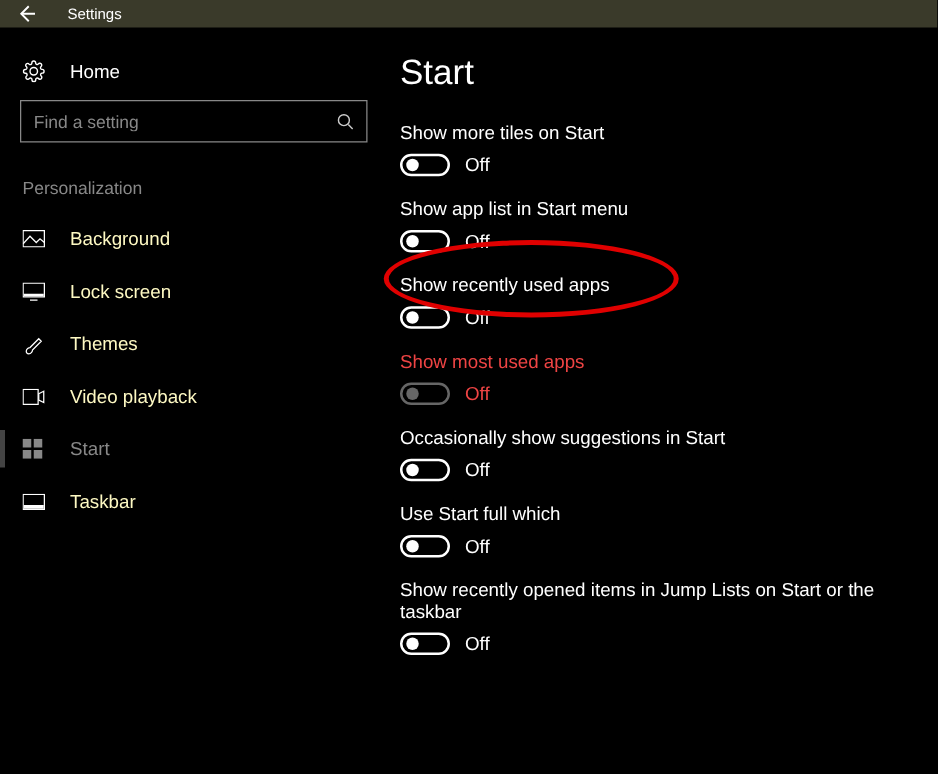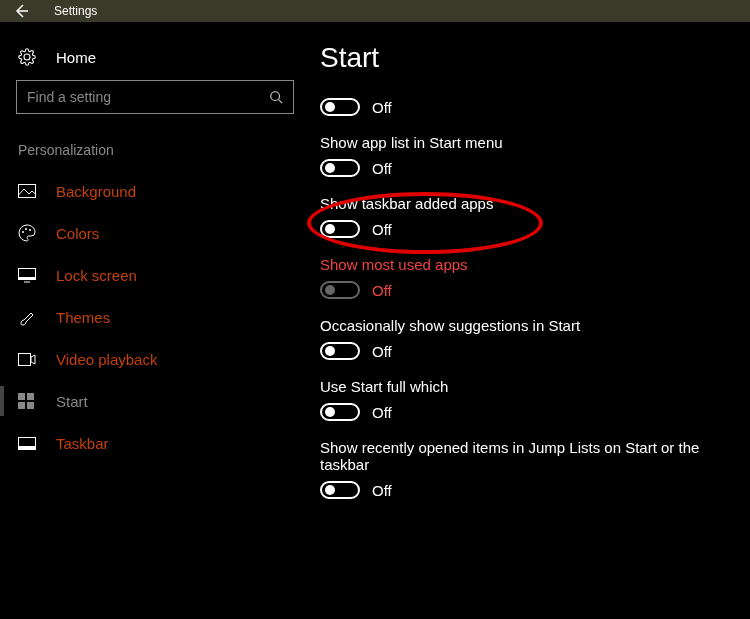--- a/index.html
+++ b/index.html
@@ -80,21 +80,21 @@
       font-size: 14px;
       margin-bottom: 12px;
       padding-left: 2px;
     }
     .nav-item {
       display: flex;
       align-items: center;
       height: 42px;
       padding: 0 2px;
       cursor: pointer;
-      color: #c2410c;
+      color: #fef9c3;
       position: relative;
     }
     .nav-item.active {
       color: #888;
     }
     .nav-item.active::before {
       content: "";
       position: absolute;
       left: -16px;
       top: 6px;
@@ -209,31 +209,20 @@
       <span class="icon">
           <svg width="18" height="14" viewBox="0 0 18 14">
             <rect x="0.5" y="0.5" width="17" height="13" stroke="#fff" fill="none"></rect>
             <polyline points="0.5,11 6,5 11,10 14,7 17.5,10" stroke="#fff" fill="none"></polyline>
           </svg>
         </span>
       <span class="label">Background</span>
     </div>
     <div class="nav-item">
       <span class="icon">
-          <svg width="18" height="18" viewBox="0 0 18 18">
-            <path d="M9 1a8 8 0 100 16c1 0 1-1 1-1.5s-1-1-1-2 1-1.5 2-1.5h2a4 4 0 004-4C17 4 13 1 9 1z" stroke="#fff" fill="none"></path>
-            <circle cx="5" cy="8" r="1" fill="#fff"></circle>
-            <circle cx="8" cy="5" r="1" fill="#fff"></circle>
-            <circle cx="12" cy="6" r="1" fill="#fff"></circle>
-          </svg>
-        </span>
-      <span class="label">Colors</span>
-    </div>
-    <div class="nav-item">
-      <span class="icon">
           <svg width="18" height="15" viewBox="0 0 18 15">
             <rect x="0.5" y="0.5" width="17" height="11" stroke="#fff" fill="none"></rect>
             <rect x="1" y="9" width="16" height="2" fill="#fff"></rect>
             <line x1="6" y1="14" x2="12" y2="14" stroke="#fff"></line>
           </svg>
         </span>
       <span class="label">Lock screen</span>
     </div>
     <div class="nav-item">
       <span class="icon">
@@ -271,36 +260,37 @@
           </svg>
         </span>
       <span class="label">Taskbar</span>
     </div>
   </div>
 
   <div class="main">
     <h1 class="page-title">Start</h1>
 
     <div class="setting">
+      <div class="setting-label">Show more tiles on Start</div>
       <div class="toggle-row">
         <div class="toggle"></div>
         <span class="toggle-state">Off</span>
       </div>
     </div>
 
     <div class="setting">
       <div class="setting-label">Show app list in Start menu</div>
       <div class="toggle-row">
         <div class="toggle"></div>
         <span class="toggle-state">Off</span>
       </div>
     </div>
 
     <div class="setting">
-      <div class="setting-label">Show taskbar added apps</div>
+      <div class="setting-label">Show recently used apps</div>
       <div class="toggle-row">
         <div class="toggle"></div>
         <span class="toggle-state">Off</span>
       </div>
     </div>
 
     <div class="setting disabled">
       <div class="setting-label">Show most used apps</div>
       <div class="toggle-row">
         <div class="toggle"></div>

